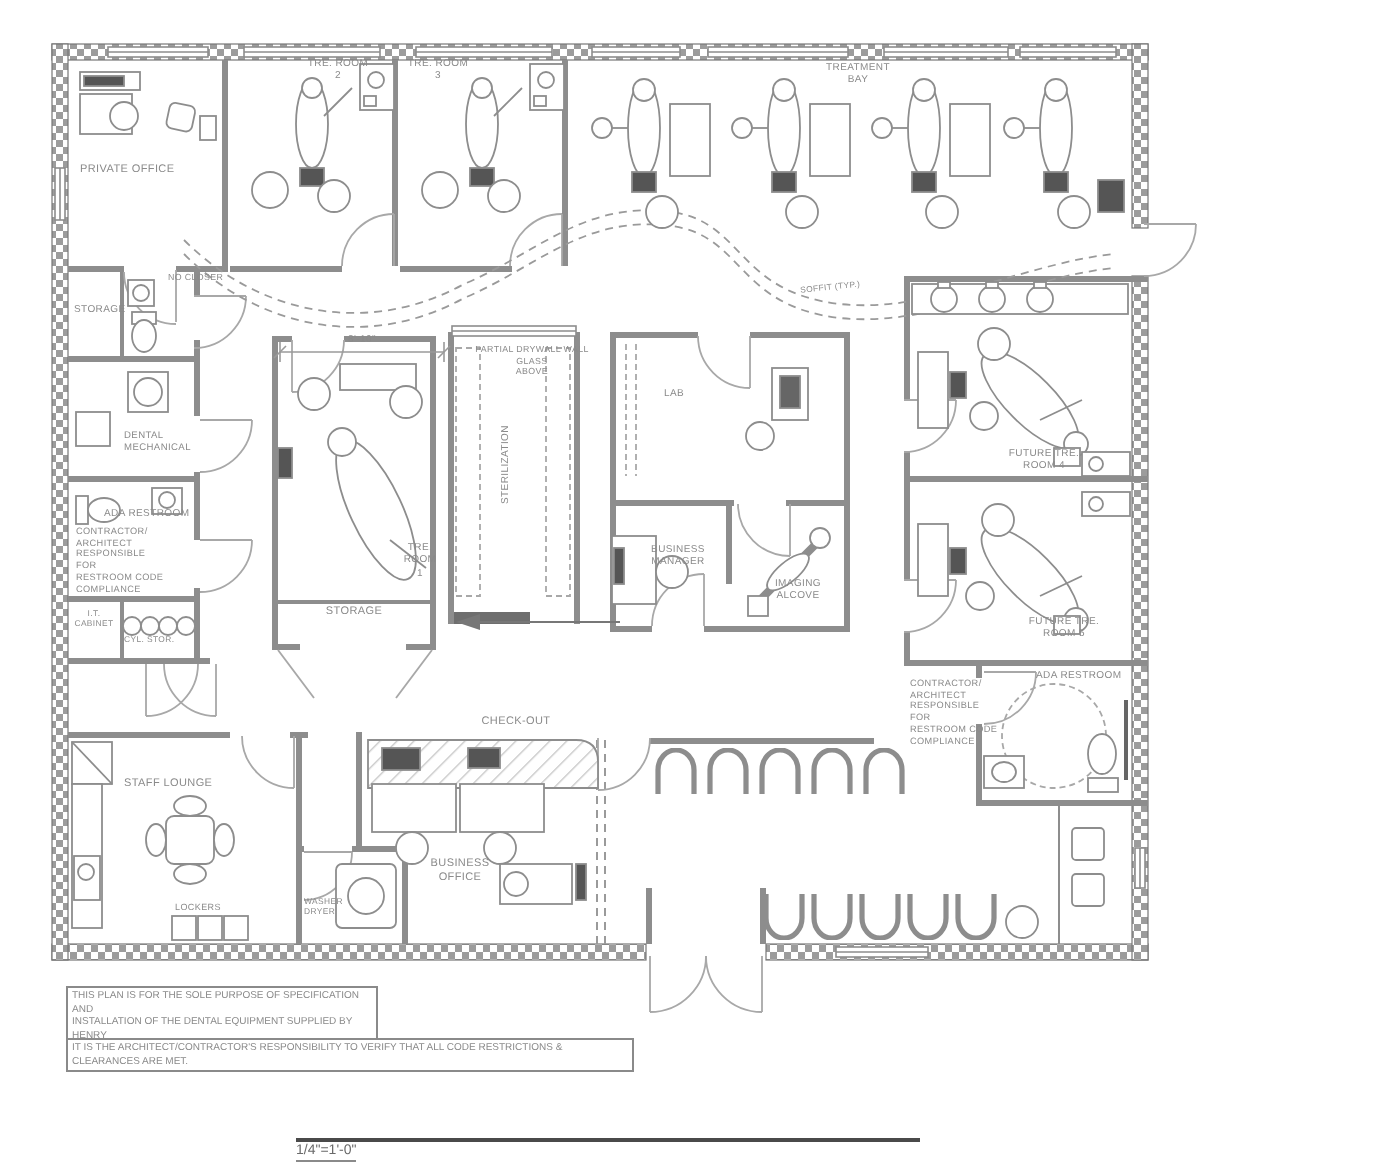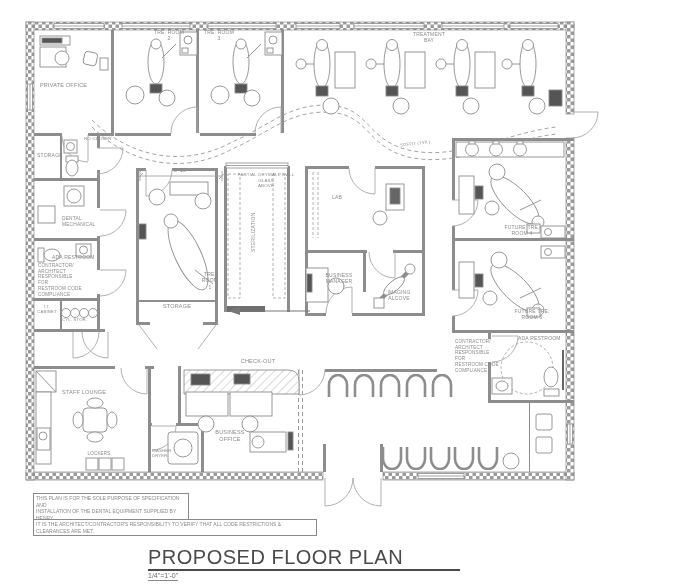--- a/index.html
+++ b/index.html
@@ -492,19 +492,16 @@
 <div class="lbl c" style="left:206px;top:429px;width:48px;font-size:5.5px;">BUSINESS
 OFFICE</div>
 <div class="lbl c" style="left:234px;top:358px;width:48px;font-size:5.5px;">CHECK-OUT</div>
 
 <div class="note-box" style="left:33px;top:493px;width:150px;">THIS PLAN IS FOR THE SOLE PURPOSE OF SPECIFICATION AND
 INSTALLATION OF THE DENTAL EQUIPMENT SUPPLIED BY HENRY
 SCHEIN DENTAL.  THE SPACE PLANNING AND CONCEPTUAL
 DESIGN HAS BEEN PROVIDED BY OTHERS.</div>
 <div class="note-box" style="left:33px;top:519px;width:278px;">IT IS THE ARCHITECT/CONTRACTOR'S RESPONSIBILITY TO VERIFY THAT ALL CODE RESTRICTIONS &amp; CLEARANCES ARE MET.</div>
 
-<div id="title-block">
-  <div id="plan-title">PROPOSED FLOOR PLAN</div>
-</div>
 <div id="title-rule"></div>
 <div id="plan-scale">1/4"=1'-0"</div>
 
 </div>
 
 </body></html>

